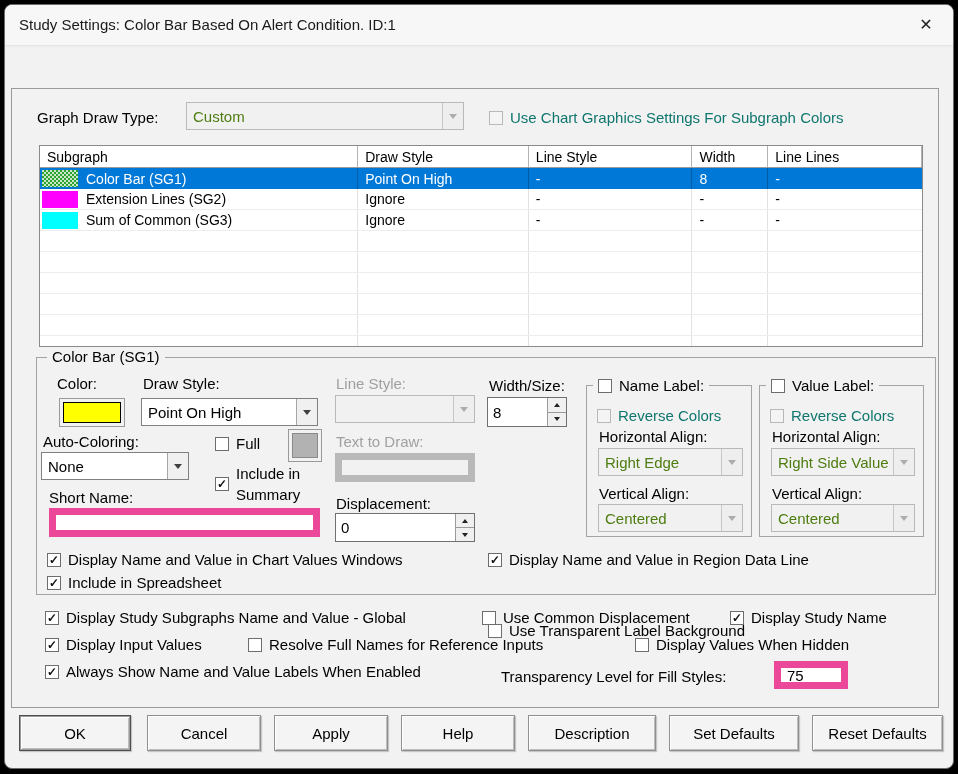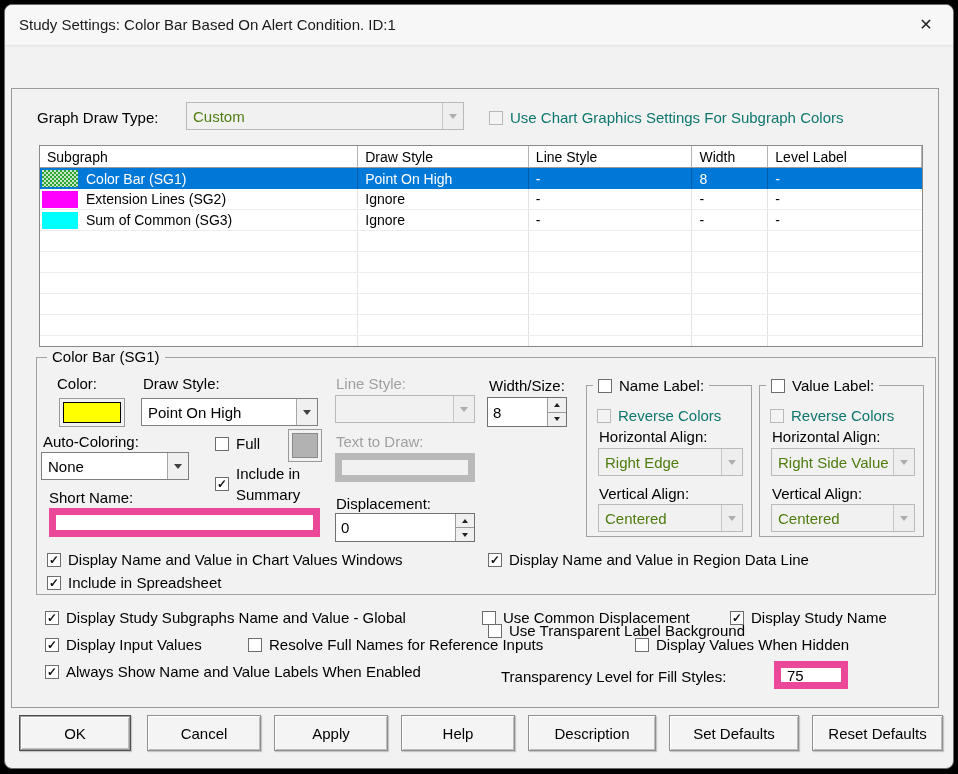--- a/index.html
+++ b/index.html
@@ -101,21 +101,21 @@
     <span class="box"></span>
     <span class="txt">Use Chart Graphics Settings For Subgraph Colors</span>
   </label>
 
   <div class="table">
     <div class="trow head">
       <div class="tcell c0">Subgraph</div>
       <div class="tcell c1">Draw Style</div>
       <div class="tcell c2">Line Style</div>
       <div class="tcell c3">Width</div>
-      <div class="tcell c4">Level Label</div>
+      <div class="tcell c4">Line Lines</div>
     </div>
     <div class="trow sel" style="background-color: rgb(0, 120, 215);">
       <div class="tcell c0">
         <span class="sw checker" style="--c1: #2fa32f; --c2: #c9e8c9;"></span>
         <span>Color Bar (SG1)</span>
       </div>
       <div class="tcell c1">Point On High</div>
       <div class="tcell c2">-</div>
       <div class="tcell c3">8</div>
       <div class="tcell c4">-</div>

